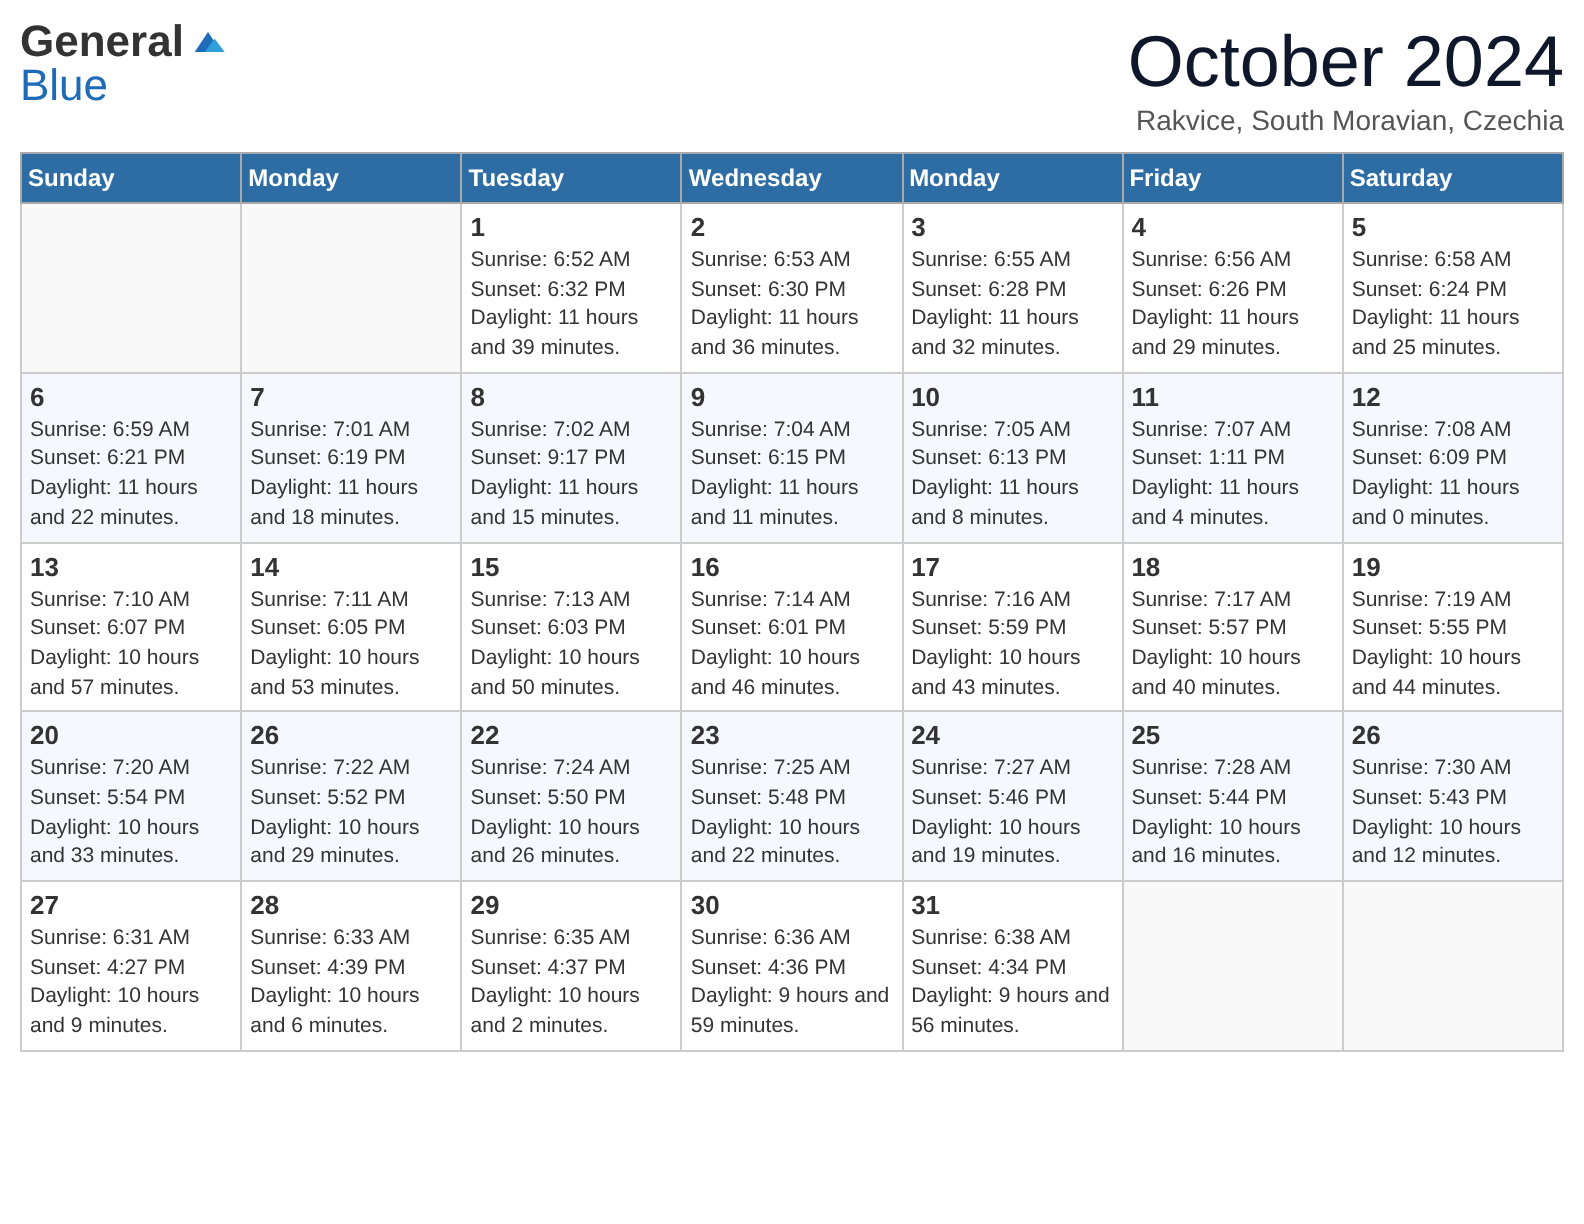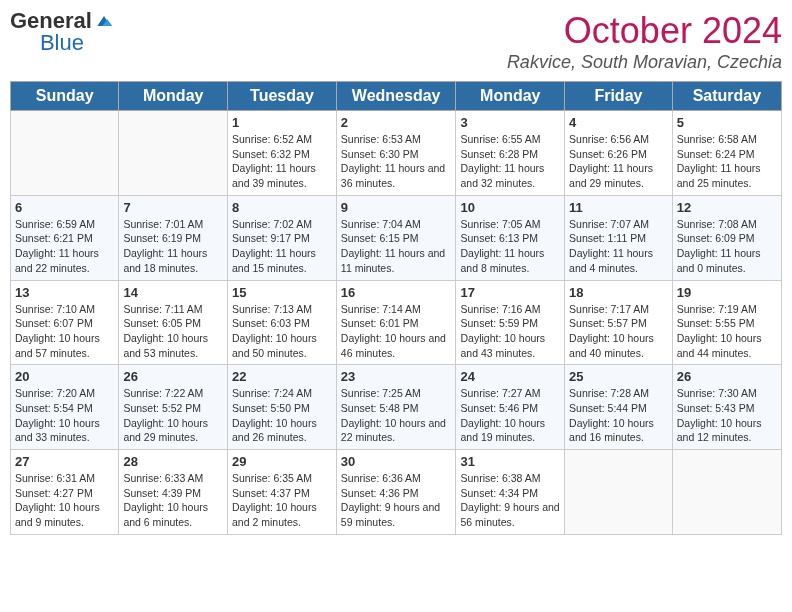--- a/index.html
+++ b/index.html
@@ -12,21 +12,21 @@
     }
     .header {
       display: flex;
       justify-content: space-between;
       align-items: flex-start;
       margin-bottom: 8px;
     }
     .logo {
       display: flex;
       flex-direction: column;
-      align-items: center;
+      align-items: flex-start;
     }
     .logo-text {
       display: flex;
       align-items: center;
       font-size: 22px;
       font-weight: bold;
       color: #333;
       line-height: 1;
     }
     .logo-general { color: #333; }
@@ -35,38 +35,37 @@
       width: 20px;
       height: 20px;
       margin-left: 2px;
     }
     .title-block {
       text-align: right;
     }
     .month-title {
       font-size: 36px;
       font-weight: normal;
-      color: #be185d;
+      color: #0f172a;
     }
     .subtitle {
-      font-size: 18px;
+      font-size: 14px;
       color: #555;
-      font-style: italic;
     }
     .calendar {
       width: 100%;
       border-collapse: collapse;
       font-size: 11px;
     }
     .calendar th {
       background-color: #2e6da4;
       color: #fff;
-      padding: 5px 15px;
-      text-align: center;
-      font-size: 16px;
+      padding: 5px 3px;
+      text-align: left;
+      font-size: 12px;
       font-weight: bold;
       border: 1px solid #aaa;
     }
     .calendar td {
       border: 1px solid #ccc;
       vertical-align: top;
       padding: 4px;
       width: 110px;
       min-height: 80px;
       background: #fff;

